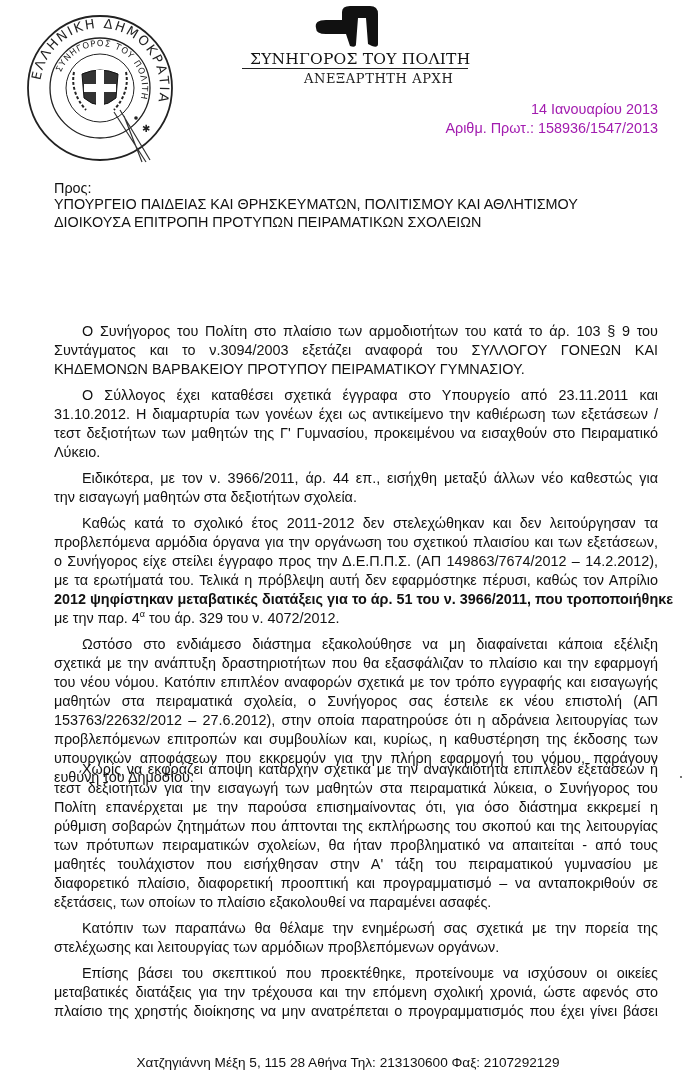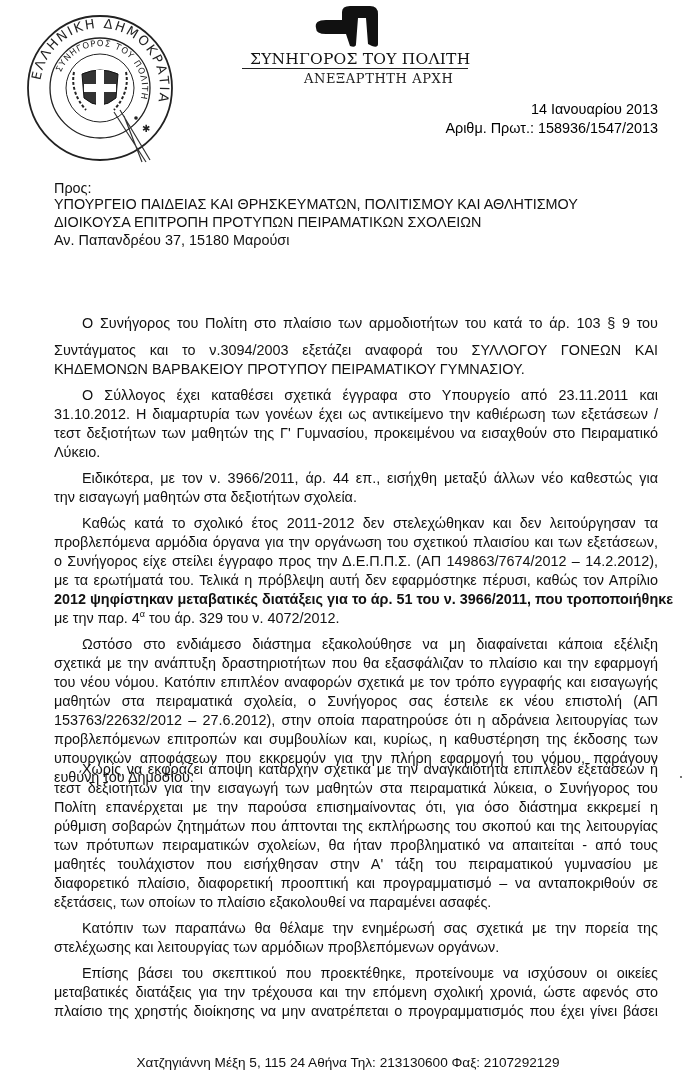--- a/index.html
+++ b/index.html
@@ -4,21 +4,21 @@
   <style>
     html, body { margin: 0; padding: 0; background: #ffffff; }
     body { width: 696px; height: 1080px; position: relative; overflow: hidden; color: #111; }
     .page { position: absolute; left: 0; top: 0; width: 696px; height: 1080px; background: #fff; }
     .stamp { position: absolute; left: 24px; top: 12px; width: 152px; height: 152px; }
     .logo { position: absolute; left: 240px; top: 0px; width: 240px; height: 90px; }
     .logo-mark { position: absolute; left: 72px; top: 4px; width: 70px; height: 44px; }
     .org-name { position: absolute; left: 10px; top: 50px; font-family: "DejaVu Serif", serif; font-size: 15.5px; letter-spacing: 0.2px; color: #111; white-space: nowrap; }
     .org-rule { position: absolute; left: 2px; top: 68px; width: 226px; height: 0; border-top: 1.4px solid #222; }
     .org-sub { position: absolute; left: 64px; top: 71px; font-family: "DejaVu Serif", serif; font-size: 13px; letter-spacing: 0.6px; color: #222; white-space: nowrap; }
-    .meta { position: absolute; right: 38px; text-align: right; font-family: "Liberation Sans", sans-serif; font-size: 14.4px; color: #000000; white-space: nowrap; }
+    .meta { position: absolute; right: 38px; text-align: right; font-family: "Liberation Sans", sans-serif; font-size: 14.4px; color: #a21caf; white-space: nowrap; }
     .addr { position: absolute; left: 54px; font-family: "Liberation Sans", sans-serif; font-size: 14.4px; color: #111; white-space: nowrap; }
     .line { position: absolute; left: 54px; width: 604px; font-family: "Liberation Sans", sans-serif; font-size: 14.4px; line-height: 19px; color: #111; white-space: nowrap; text-align: justify; text-align-last: justify; }
     .line.indent { left: 82px; width: 576px; }
     .line.last { text-align-last: left; }
     .sup { font-size: 9px; vertical-align: super; line-height: 0; }
     .footer { position: absolute; left: 0; width: 696px; top: 1055px; text-align: center; font-family: "Liberation Sans", sans-serif; font-size: 13.6px; color: #111; white-space: nowrap; }
     .speck { position: absolute; width: 2px; height: 2px; background: #444; border-radius: 1px; }
   </style>
 </head>
 <body>
@@ -61,25 +61,24 @@
     <div class="org-rule"></div>
     <div class="org-sub">ΑΝΕΞΑΡΤΗΤΗ ΑΡΧΗ</div>
   </div>
 
   <div class="meta" style="top:101px;">14 Ιανουαρίου 2013</div>
   <div class="meta" style="top:120px;">Αριθμ. Πρωτ.: 158936/1547/2013</div>
 
   <div class="addr" style="top:180px;">Προς:</div>
   <div class="addr" style="top:196px;">ΥΠΟΥΡΓΕΙΟ ΠΑΙΔΕΙΑΣ ΚΑΙ ΘΡΗΣΚΕΥΜΑΤΩΝ, ΠΟΛΙΤΙΣΜΟΥ ΚΑΙ ΑΘΛΗΤΙΣΜΟΥ</div>
   <div class="addr" style="top:214px;">ΔΙΟΙΚΟΥΣΑ ΕΠΙΤΡΟΠΗ ΠΡΟΤΥΠΩΝ ΠΕΙΡΑΜΑΤΙΚΩΝ ΣΧΟΛΕΙΩΝ</div>
-  <div class="addr" style="top:232px;">Αν. Παπανδρέου  37, 15180 Μαρούσι</div>
 
 
   <div>
-    <div class="line indent" style="top:314px;">Ο Συνήγορος του Πολίτη στο πλαίσιο των αρμοδιοτήτων του κατά το άρ. 103 § 9 του</div>
+    <div class="line indent" style="top:322px;">Ο Συνήγορος του Πολίτη στο πλαίσιο των αρμοδιοτήτων του κατά το άρ. 103 § 9 του</div>
     <div class="line" style="top:341px;">Συντάγματος και το ν.3094/2003 εξετάζει αναφορά του ΣΥΛΛΟΓΟΥ ΓΟΝΕΩΝ ΚΑΙ</div>
     <div class="line last" style="top:360px;">ΚΗΔΕΜΟΝΩΝ ΒΑΡΒΑΚΕΙΟΥ ΠΡΟΤΥΠΟΥ ΠΕΙΡΑΜΑΤΙΚΟΥ ΓΥΜΝΑΣΙΟΥ.</div>
   </div>
 
   <div>
     <div class="line indent" style="top:386px;">Ο Σύλλογος έχει καταθέσει σχετικά έγγραφα στο Υπουργείο από 23.11.2011 και</div>
     <div class="line" style="top:405px;">31.10.2012. Η διαμαρτυρία των γονέων έχει ως αντικείμενο την καθιέρωση των εξετάσεων /</div>
     <div class="line" style="top:424px;">τεστ δεξιοτήτων των μαθητών της Γ' Γυμνασίου, προκειμένου να εισαχθούν στο Πειραματικό</div>
     <div class="line last" style="top:443px;">Λύκειο.</div>
   </div>
@@ -131,13 +130,13 @@
 </div>
 
 <div>
   <div class="line indent" style="top:964px;">Επίσης βάσει του σκεπτικού που προεκτέθηκε, προτείνουμε να ισχύσουν οι οικείες</div>
   <div class="line" style="top:983px;">μεταβατικές διατάξεις για την τρέχουσα και την επόμενη σχολική χρονιά, ώστε αφενός στο</div>
   <div class="line" style="top:1002px;">πλαίσιο της χρηστής διοίκησης να μην ανατρέπεται  ο προγραμματισμός που έχει γίνει βάσει</div>
 </div>
 
 <div class="speck" style="left:680px; top:776px;"></div>
 
-<div class="footer">Χατζηγιάννη Μέξη 5, 115 24 Αθήνα  Τηλ: 213130600  Φαξ: 2107292129</div>
+<div class="footer">Χατζηγιάννη Μέξη 5, 115 28 Αθήνα  Τηλ: 213130600  Φαξ: 2107292129</div>
 
 </body></html>

